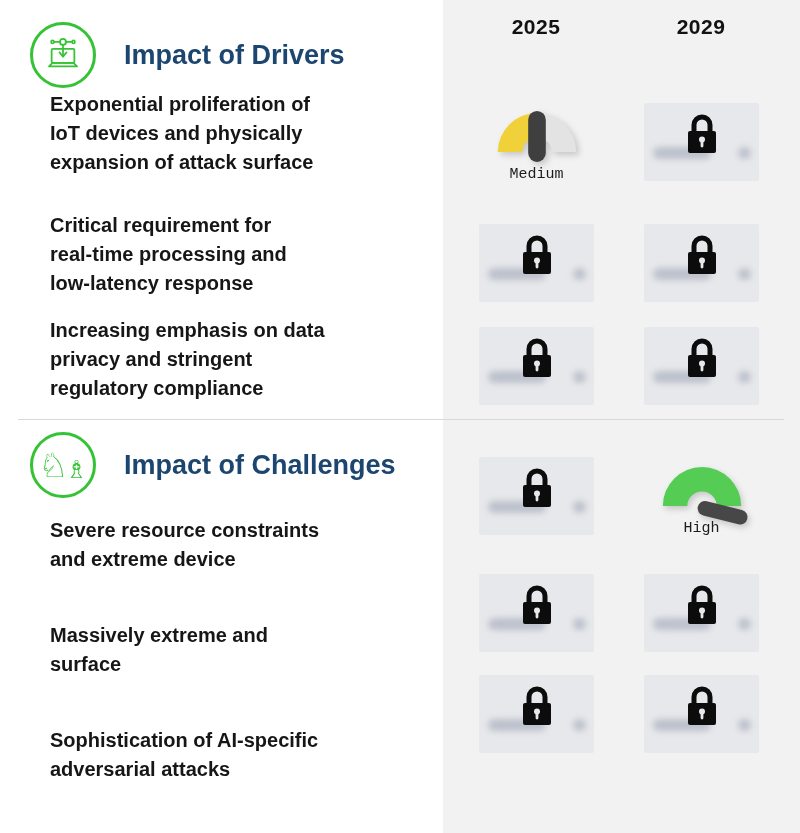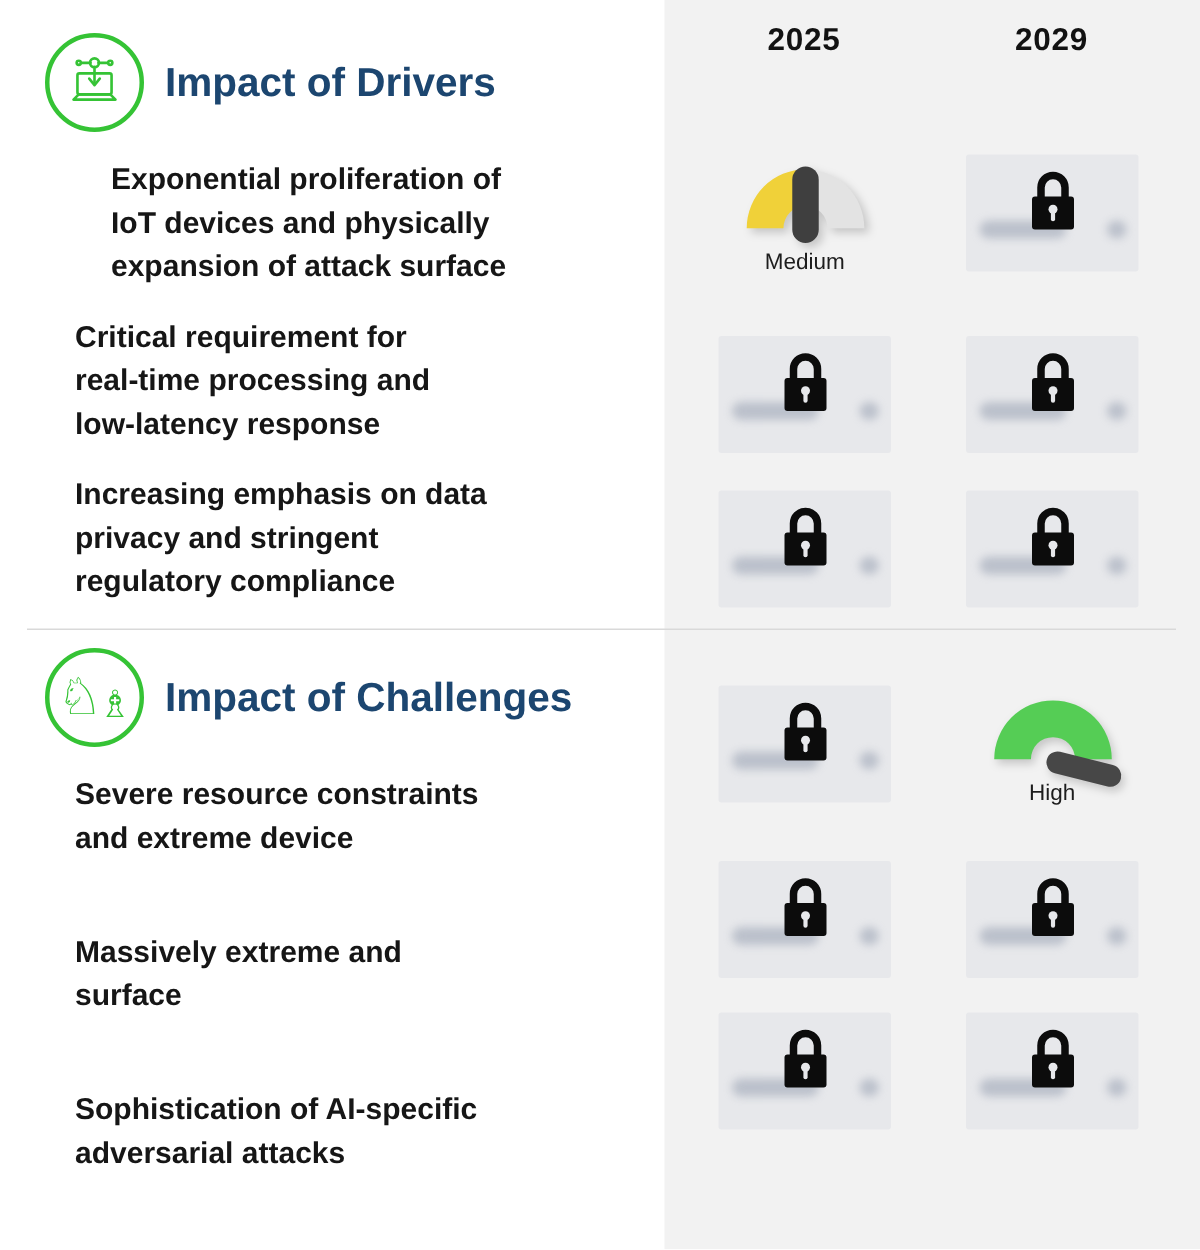--- a/index.html
+++ b/index.html
@@ -17,21 +17,21 @@
   }
   .y1{left:476px;} .y2{left:641px;text-align:center;}
 
   .sec-hd{position:absolute; left:30px; display:flex; align-items:center;}
   .ring{
     width:60px; height:60px; border:3px solid #35c335; border-radius:50%;
     display:flex; align-items:center; justify-content:center; flex:0 0 auto;
     background:#fff;
   }
   .sec-title{
-    margin-left:14px; font-size:27px; font-weight:bold; color:#1c4670;
+    margin-left:28px; font-size:27px; font-weight:bold; color:#1c4670;
     white-space:nowrap;
   }
   .chess{color:#35c335; font-family:"DejaVu Sans", sans-serif; line-height:1;
     display:flex; align-items:flex-end;}
   .chess .kn{font-size:34px;}
   .chess .bi{font-size:25px; margin-left:-3px;}
 
   .item{
     position:absolute; left:50px; width:380px;
     font-size:20px; font-weight:bold; color:#161616; line-height:29px;
@@ -53,21 +53,21 @@
     position:absolute; top:44px; height:12px; border-radius:6px;
     background:#98a1b2; opacity:.55; filter:blur(3px); z-index:1;
   }
   .b1{left:9px; width:58px;}
   .b2{right:8px; width:13px;}
 
   .gauge{display:flex; flex-direction:column; align-items:center;}
   .gauge svg{overflow:visible;}
   .gsvg-med{filter:drop-shadow(3px 3px 3px rgba(0,0,0,.18));}
   .gsvg-high{filter:drop-shadow(2px 3px 3px rgba(0,0,0,.18));}
-  .glabel{font-size:15px; color:#1d1d1d; margin-top:3px; line-height:1;}
+  .glabel{font-size:15px; color:#1d1d1d; margin-top:3px; line-height:1;font-family:Liberation Mono, monospace;}
 </style>
 </head>
 <body>
 
 <div id="app">
 
   <div class="panel-right"></div>
 
   <div class="year y1">2025</div>
   <div class="year y2">2029</div>
@@ -82,21 +82,21 @@
         <circle cx="24" cy="9" r="3.4"></circle>
         <rect x="11" y="17" width="26" height="16" rx="1.5"></rect>
         <path d="M24 12 v13"></path>
         <path d="M20 21 l4 5 4-5"></path>
         <path d="M8 37 h32 l-4-4 H12 z"></path>
       </svg>
     </div>
     <div class="sec-title">Impact of Drivers</div>
   </div>
 
-  <div class="item" style="top:106px;margin-left:24px;">
+  <div class="item" style="top:90px;">
     <div>Exponential proliferation of</div>
     <div>IoT devices and physically</div>
     <div>expansion of attack surface</div>
   </div>
   <div class="item" style="top:211px;">
     <div>Critical requirement for</div>
     <div>real-time processing and</div>
     <div>low-latency response</div>
   </div>
   <div class="item" style="top:316px;">

